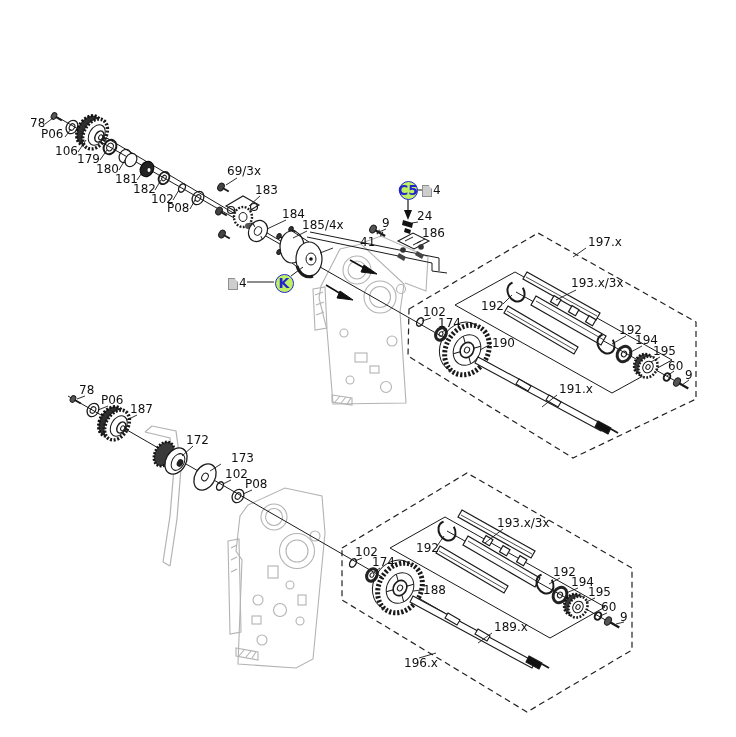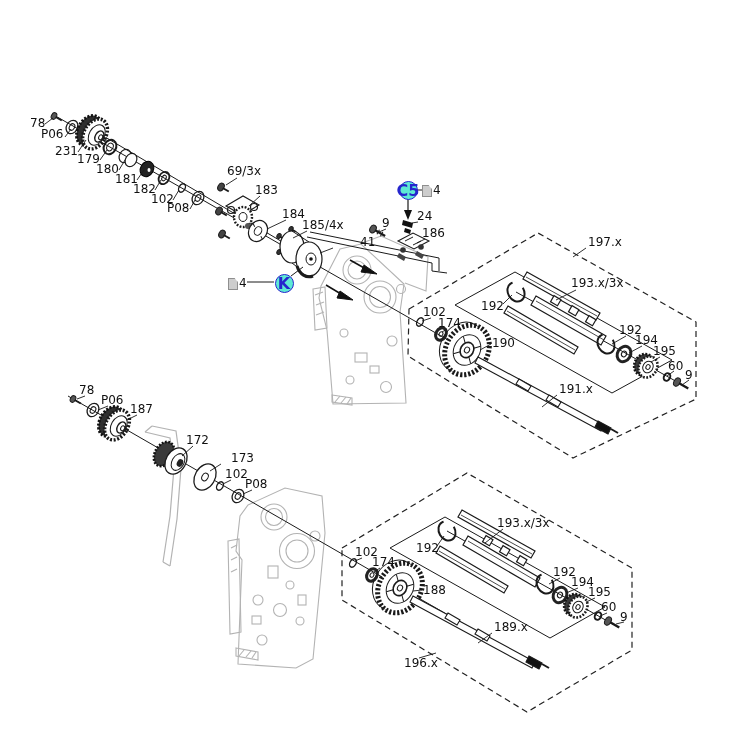--- a/index.html
+++ b/index.html
@@ -2,22 +2,22 @@
 <html><head>
 <meta charset="utf-8">
 <style>
   html,body{margin:0;padding:0;background:#ffffff;}
   .stage{position:relative;width:736px;height:737px;background:#ffffff;overflow:hidden;
          font-family:"DejaVu Sans","Liberation Sans",sans-serif;}
   .stage svg{position:absolute;left:0;top:0;}
   #labels{position:absolute;left:0;top:0;width:660px;height:737px;pointer-events:none;}
   .plabel{position:absolute;font-size:12px;line-height:13px;color:#111;white-space:nowrap;}
   .callout{position:absolute;width:17px;height:17px;border:1.7px solid #2525cd;border-radius:50%;
-           color:#2525cd;font-size:16px;font-weight:bold;display:flex;align-items:center;
-           justify-content:center;background:#5eead4;pointer-events:auto;}
+           color:#2525cd;font-size:14px;font-weight:bold;display:flex;align-items:center;
+           justify-content:center;background:#bef264;pointer-events:auto;}
   .docicon{position:absolute;width:8px;height:10px;background:#cdcdcd;border:1px solid #8f8f8f;
            clip-path:polygon(0 0,65% 0,100% 35%,100% 100%,0 100%);pointer-events:auto;}
   .docref{position:absolute;font-size:12px;color:#111;}
 </style>
 </head>
 <body>
 
 <div class="stage">
 <svg width="736" height="737" viewBox="0 0 736 737">
 
@@ -453,21 +453,21 @@
   <g stroke="#1a1a1a" stroke-width="1">
     <line x1="417" y1="190" x2="422" y2="190"></line>
     <line x1="247" y1="282" x2="274" y2="282"></line>
     <line x1="291" y1="276" x2="303" y2="267"></line>
   </g>
 </svg>
 
 <div id="labels">
       <span class="plabel" style="left: 30px; top: 117px;">78</span>
       <span class="plabel" style="left: 41px; top: 128px;">P06</span>
-      <span class="plabel" style="left: 55px; top: 145px;">231</span>
+      <span class="plabel" style="left: 55px; top: 145px;">106</span>
       <span class="plabel" style="left: 77px; top: 153px;">179</span>
       <span class="plabel" style="left: 96px; top: 163px;">180</span>
       <span class="plabel" style="left: 115px; top: 173px;">181</span>
       <span class="plabel" style="left: 133px; top: 183px;">182</span>
       <span class="plabel" style="left: 151px; top: 193px;">102</span>
       <span class="plabel" style="left: 167px; top: 202px;">P08</span>
       <span class="plabel" style="left: 227px; top: 165px;">69/3x</span>
       <span class="plabel" style="left: 255px; top: 184px;">183</span>
       <span class="plabel" style="left: 282px; top: 208px;">184</span>
       <span class="plabel" style="left: 302px; top: 219px;">185/4x</span>

